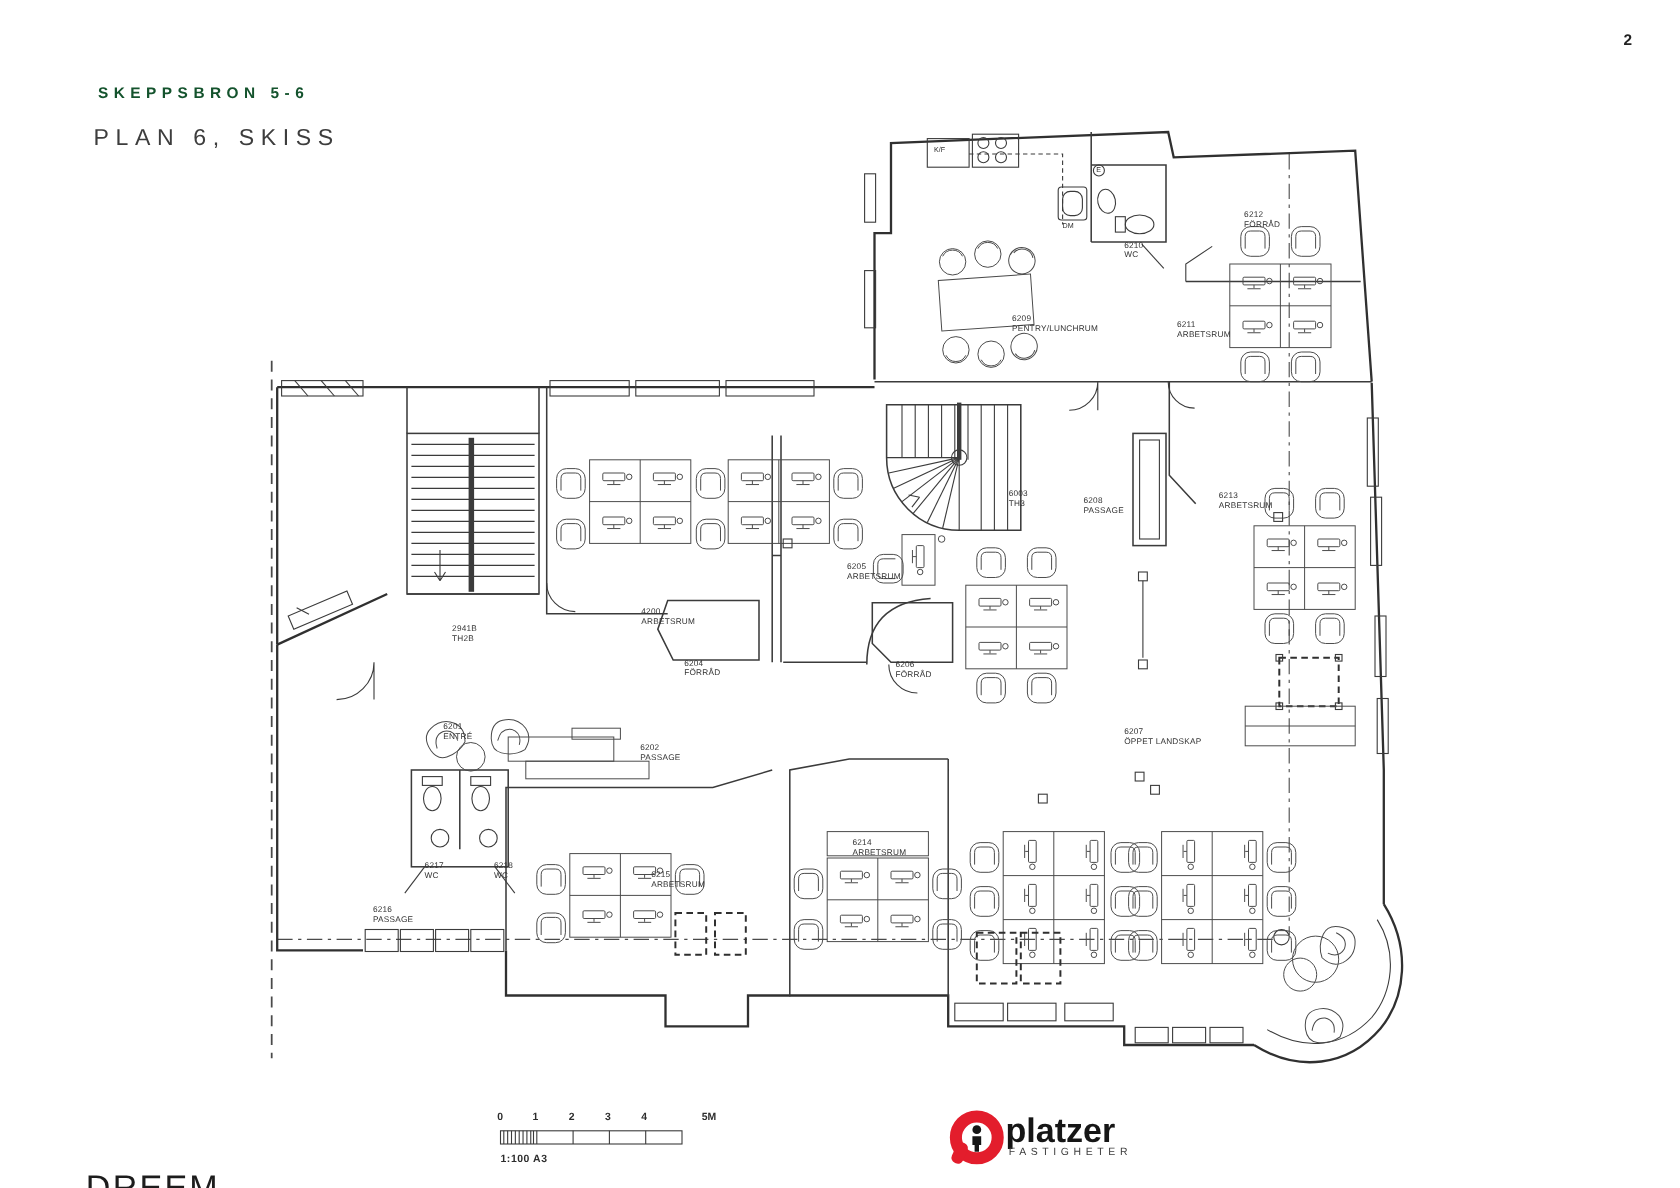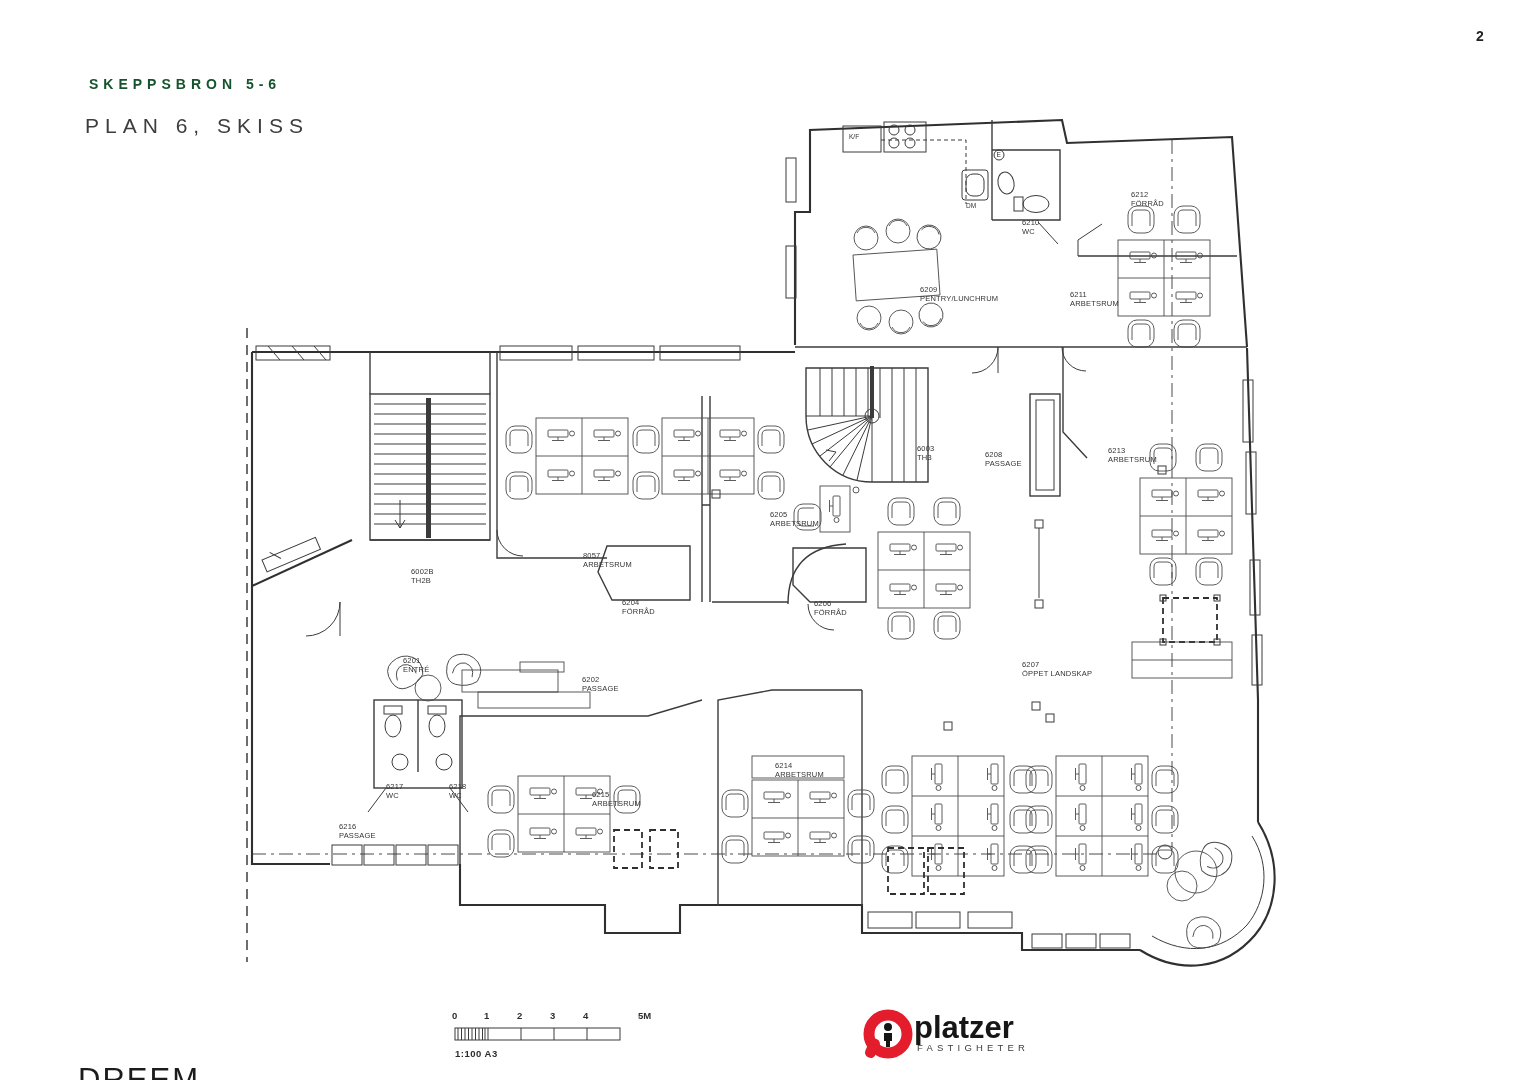--- a/index.html
+++ b/index.html
@@ -415,33 +415,33 @@
     </div>
   <div class="rlabel" style="left:1108px;top:410px">
       <span>6213</span>
       <span>ARBETSRUM</span>
     </div>
   <div class="rlabel" style="left:770px;top:474px">
       <span>6205</span>
       <span>ARBETSRUM</span>
     </div>
   <div class="rlabel" style="left:583px;top:515px">
-      <span>8057</span>
+      <span>4200</span>
       <span>ARBETSRUM</span>
     </div>
   <div class="rlabel" style="left:622px;top:562px">
       <span>6204</span>
       <span>FÖRRÅD</span>
     </div>
   <div class="rlabel" style="left:814px;top:563px">
       <span>6206</span>
       <span>FÖRRÅD</span>
     </div>
   <div class="rlabel" style="left:411px;top:531px">
-      <span>6002B</span>
+      <span>2941B</span>
       <span>TH2B</span>
     </div>
   <div class="rlabel" style="left:403px;top:620px">
       <span>6201</span>
       <span>ENTRÉ</span>
     </div>
   <div class="rlabel" style="left:582px;top:639px">
       <span>6202</span>
       <span>PASSAGE</span>
     </div>

